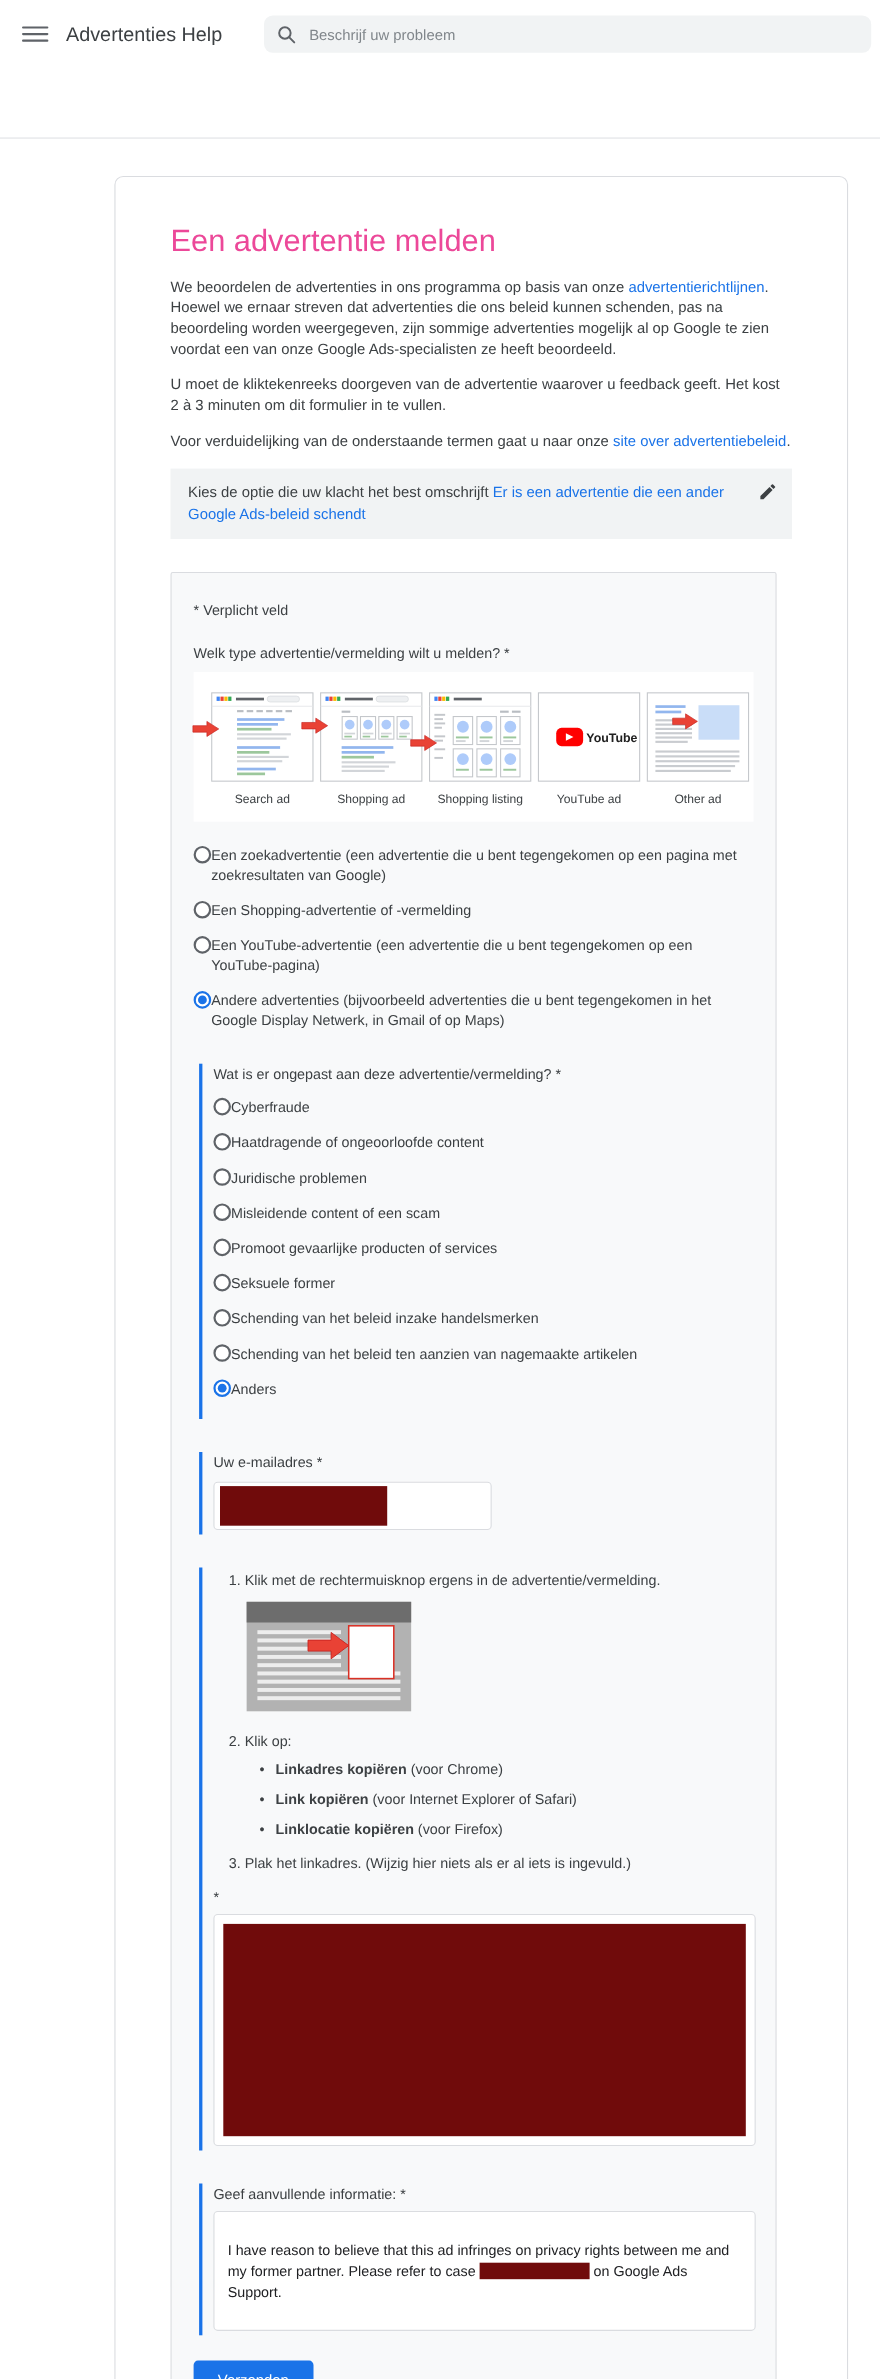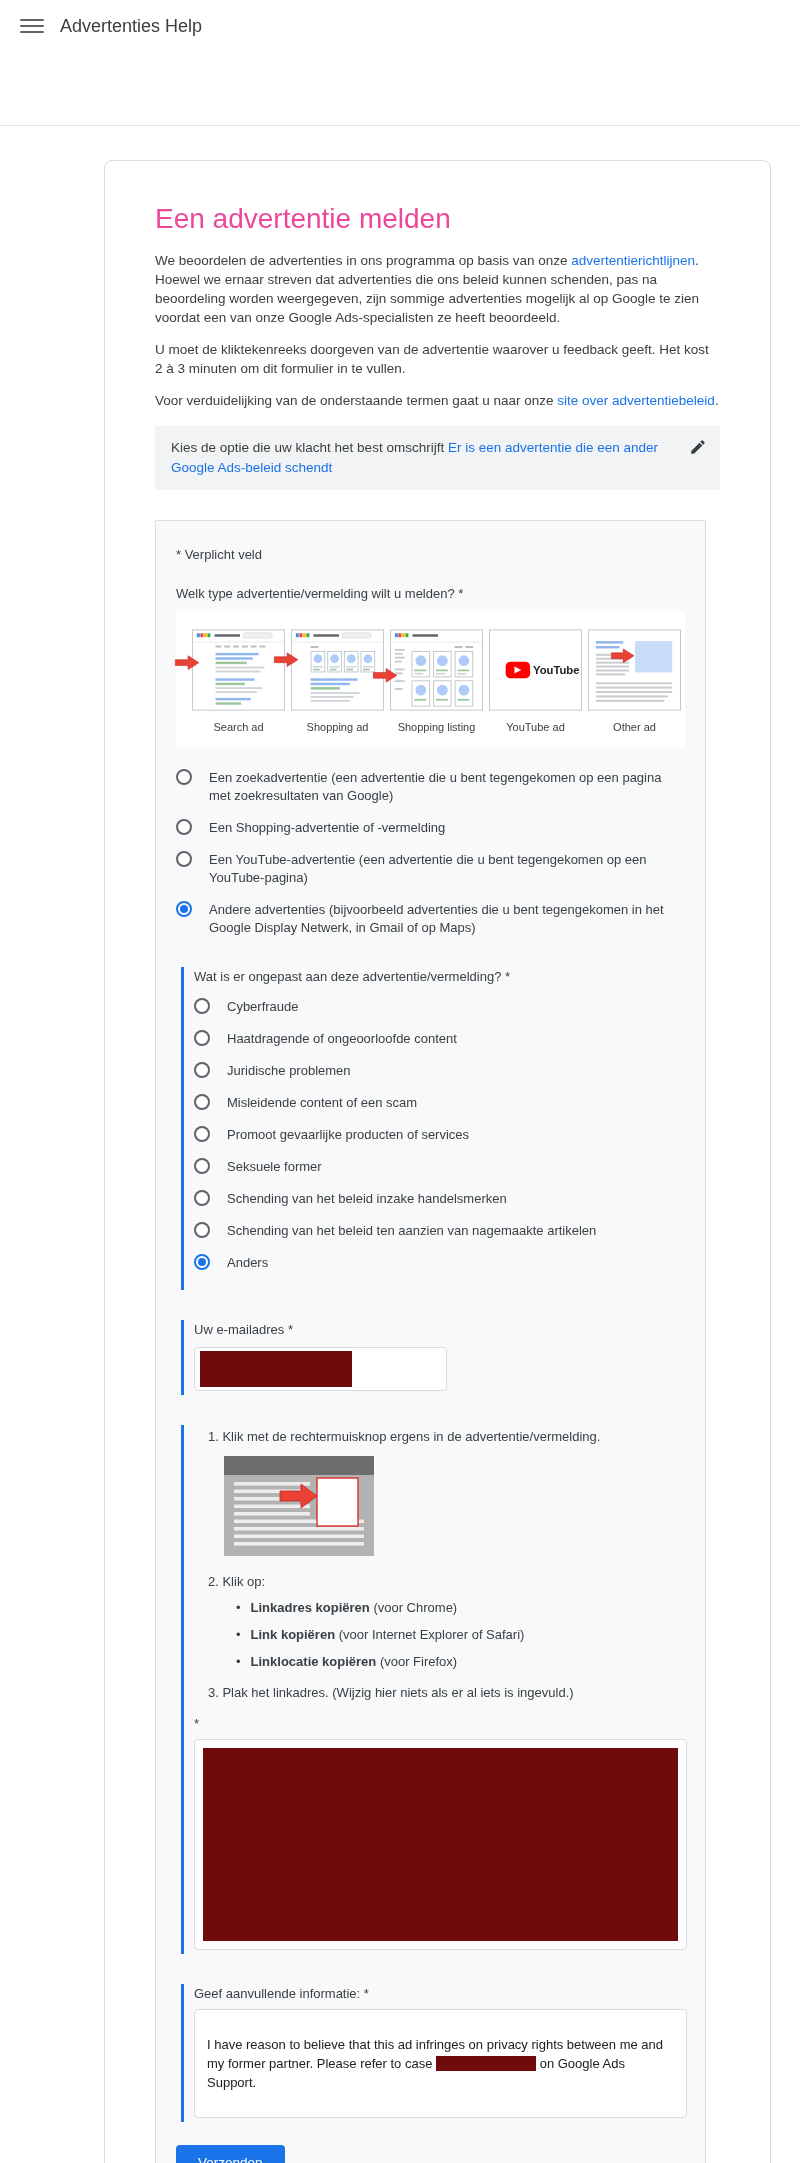--- a/index.html
+++ b/index.html
@@ -32,21 +32,21 @@
   .form-box { margin-top:30px; width:551px; border:1px solid #dadce0; border-radius:2px; background:#f8f9fa; padding:26px 20px 22px; }
   .required-note { font-size:13px; margin:0 0 24px; color:#3c4043; }
   .q-label { font-size:13px; margin:0 0 10px; color:#3c4043; }
 
   .thumbs { background:#fff; padding:18px 16px 14px; display:flex; gap:6px; }
   .thumb { width:109px; text-align:center; cursor:pointer; }
   .thumb svg { display:block; overflow:visible; }
   .thumb-label { font-size:11px; color:#3c4043; margin-top:10px; display:block; }
 
   .radio-group { margin-top:22px; }
-  .radio-row { display:flex; gap:17px; margin:0 0 14px; font-size:13px; line-height:18px; align-items:flex-start; cursor:pointer; }
+  .radio-row { display:flex; margin:0 0 14px; font-size:13px; line-height:18px; align-items:flex-start; cursor:pointer; }
   .radio { width:16px; height:16px; flex:none; border:2px solid #5f6368; border-radius:50%; background:#fff; margin-top:0; position:relative; }
   .radio.checked { border-color:#1a73e8; }
   .radio.checked::after { content:""; position:absolute; inset:2px; background:#1a73e8; border-radius:50%; }
   .radio-label { color:#3c4043; }
 
   .section { border-left:3px solid #1a73e8; margin:30px 0 0 5px; padding:2px 0 4px 10px; }
   .section .q-label { margin-bottom:14px; }
 
   .text-input { width:253px; height:44px; background:#fff; border:1px solid #dadce0; border-radius:4px; display:flex; align-items:center; padding-left:5px; margin-top:10px; cursor:text; }
   .redaction { background:#700b0b; }
@@ -71,20 +71,27 @@
 <body>
 
 <header class="app-header">
   <div class="header-row">
     <button class="menu-btn">
         <i></i>
         <i></i>
         <i></i>
       </button>
     <span class="app-title">Advertenties Help</span>
+    <div class="search-bar">
+      <svg width="17" height="17" viewBox="0 0 17 17">
+        <circle cx="7" cy="7" r="5.2" fill="none" stroke="#5f6368" stroke-width="1.8"></circle>
+        <line x1="11" y1="11" x2="15.5" y2="15.5" stroke="#5f6368" stroke-width="1.8" stroke-linecap="round"></line>
+      </svg>
+      <input type="text" placeholder="Beschrijf uw probleem" style="">
+    </div>
   </div>
 </header>
 
 <main class="card">
   <div class="card-main">
     <h1 class="page-title">Een advertentie melden</h1>
 
     <p class="intro"><span>We beoordelen de advertenties in ons programma op basis van onze </span><a>advertentierichtlijnen</a><span>. Hoewel we ernaar streven dat advertenties die ons beleid kunnen schenden, pas na beoordeling worden weergegeven, zijn sommige advertenties mogelijk al op Google te zien voordat een van onze Google Ads-specialisten ze heeft beoordeeld.</span></p>
     <p class="intro">U moet de kliktekenreeks doorgeven van de advertentie waarover u feedback geeft. Het kost 2 à 3 minuten om dit formulier in te vullen.</p>
     <p class="intro"><span>Voor verduidelijking van de onderstaande termen gaat u naar onze </span><a>site over advertentiebeleid</a><span>.</span></p>

